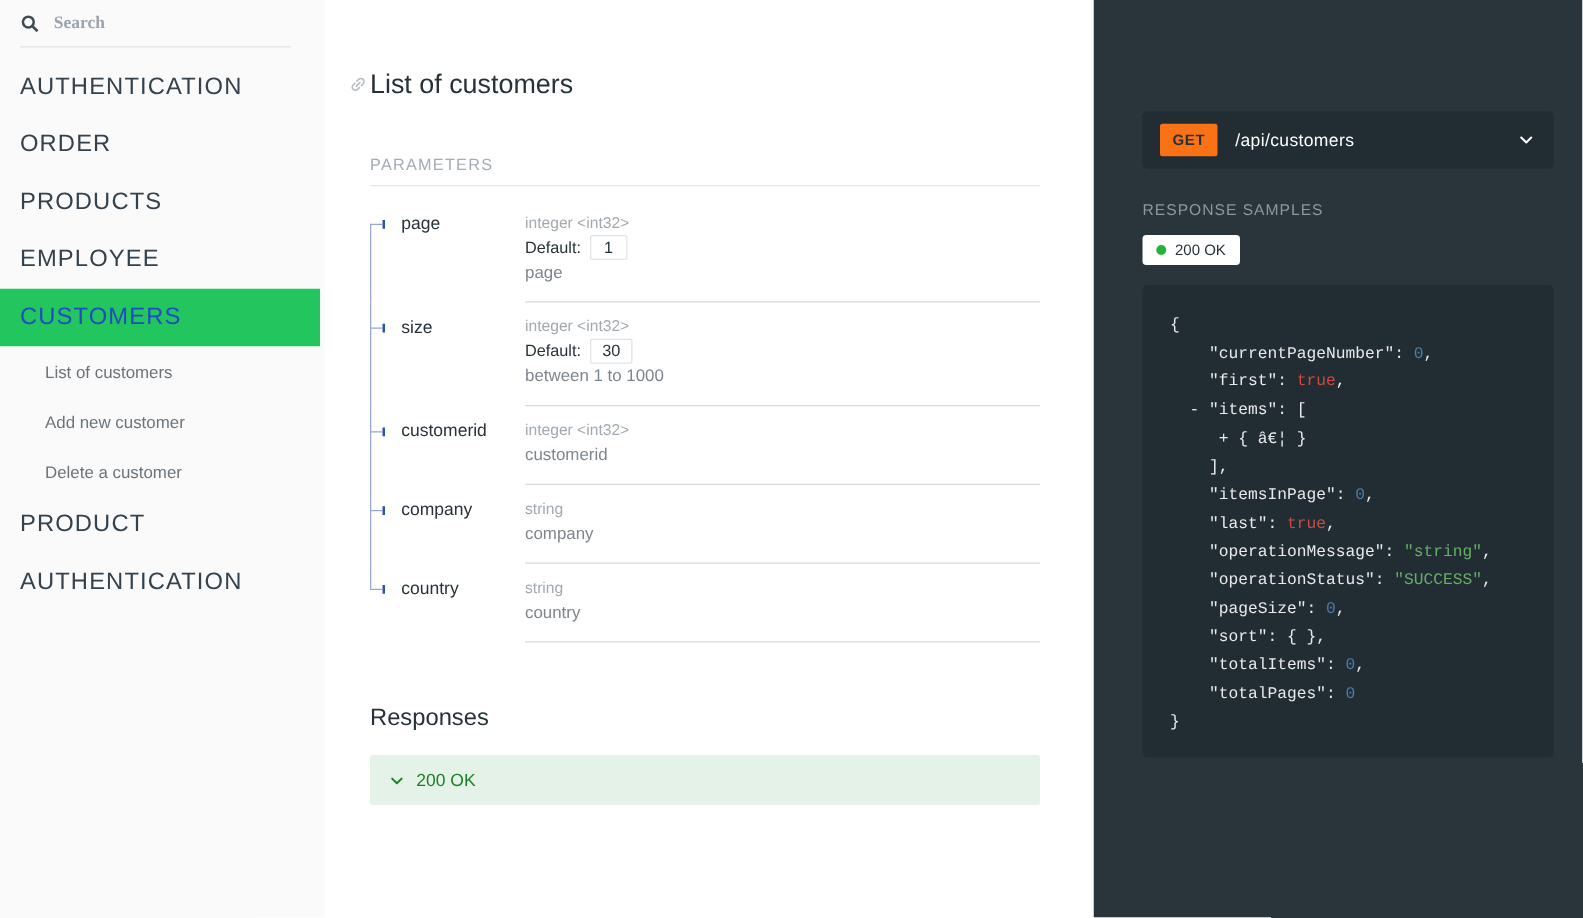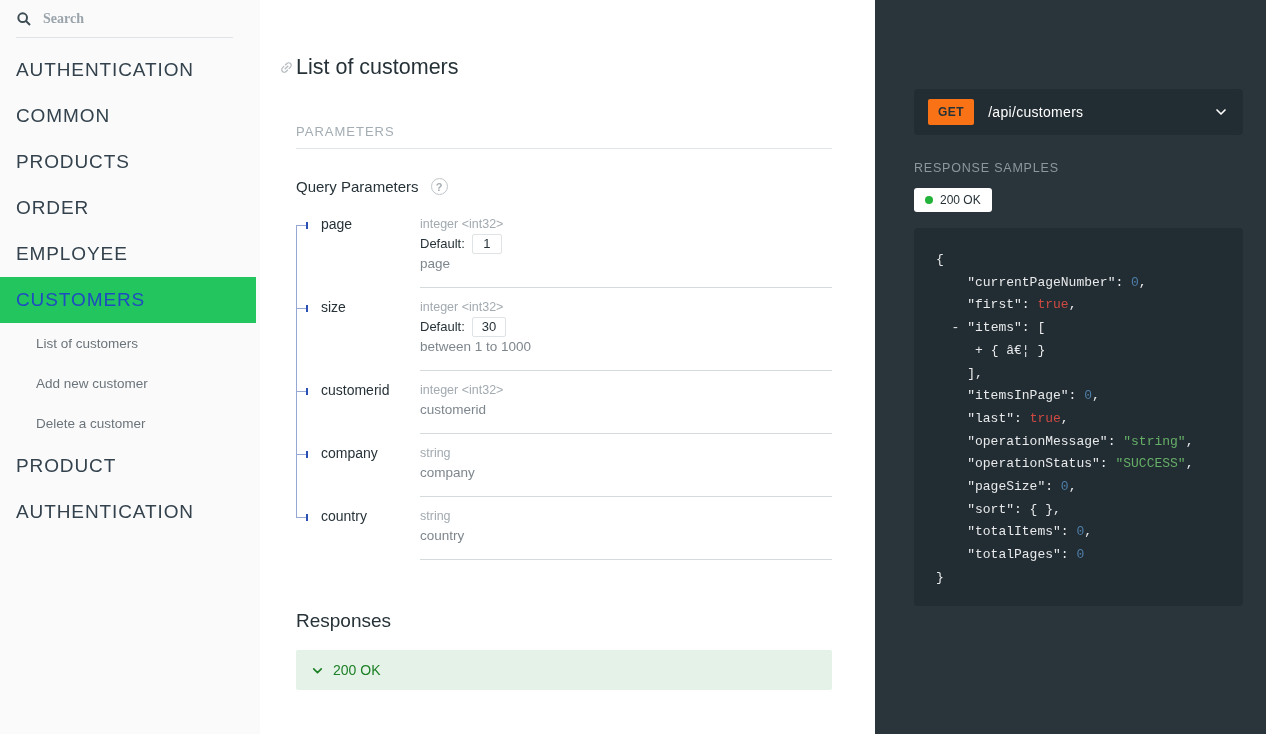--- a/index.html
+++ b/index.html
@@ -104,23 +104,22 @@
 <div class="sidebar">
   <div class="search-wrap">
     <svg width="16" height="16" viewBox="0 0 24 24" fill="none" stroke="#3e4c54" stroke-width="3">
       <circle cx="10" cy="10" r="6.5"></circle>
       <line x1="15" y1="15" x2="21" y2="21"></line>
     </svg>
     <input class="search-input" type="text" placeholder="Search" style="">
   </div>
   <ul class="nav">
       <li class="nav-item">AUTHENTICATION</li>
-      <li class="nav-item">COMMON</li>
+      <li class="nav-item">ORDER</li>
       <li class="nav-item">PRODUCTS</li>
-      <li class="nav-item">ORDER</li>
       <li class="nav-item">EMPLOYEE</li>
       <li class="nav-item active">CUSTOMERS</li>
       <li class="nav-item sub">List of customers</li>
       <li class="nav-item sub">Add new customer</li>
       <li class="nav-item sub">Delete a customer</li>
       <li class="nav-item">PRODUCT</li>
       <li class="nav-item">AUTHENTICATION</li>
     </ul>
 </div>
 
@@ -129,24 +128,20 @@
     <span class="link-icon">
       <svg width="15" height="15" viewBox="0 0 24 24" fill="#b4babf" style="transform:rotate(-45deg)">
         <path d="M3.9 12c0-1.71 1.39-3.1 3.1-3.1h4V7H7c-2.76 0-5 2.24-5 5s2.24 5 5 5h4v-1.9H7c-1.71 0-3.1-1.39-3.1-3.1zM8 13h8v-2H8v2zm9-6h-4v1.9h4c1.71 0 3.1 1.39 3.1 3.1s-1.39 3.1-3.1 3.1h-4V17h4c2.76 0 5-2.24 5-5s-2.24-5-5-5z"></path>
       </svg>
     </span>
     <span>List of customers</span>
   </h1>
 
   <div class="params-header">PARAMETERS</div>
 
-  <div class="qp-row">
-    <span class="qp-label">Query Parameters</span>
-    <span class="help-icon">?</span>
-  </div>
 
   <ul class="param-list">
       <li class="param-row first">
         <div class="tree">
           <i class="tick"></i>
         </div>
         <div class="p-left">page</div>
         <div class="p-body">
           <div class="p-type">integer &lt;int32&gt;</div>
           <div class="p-default">

